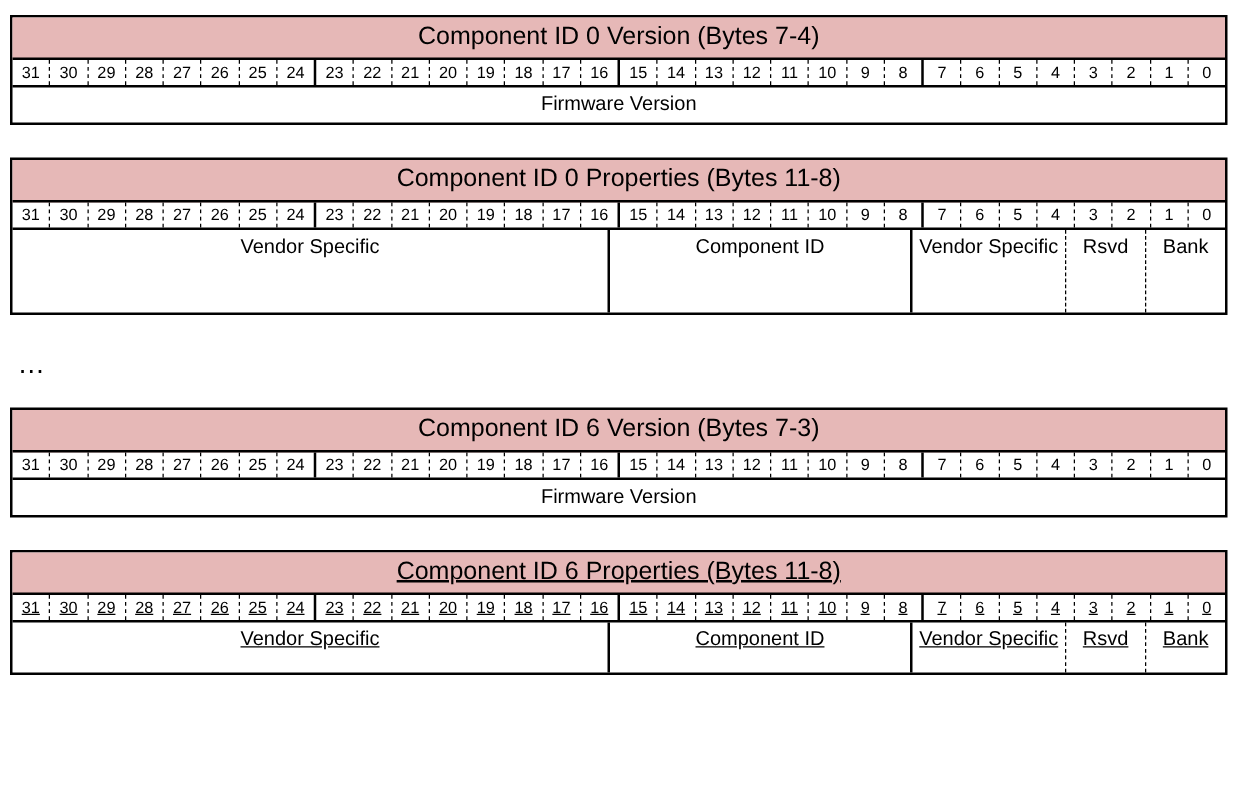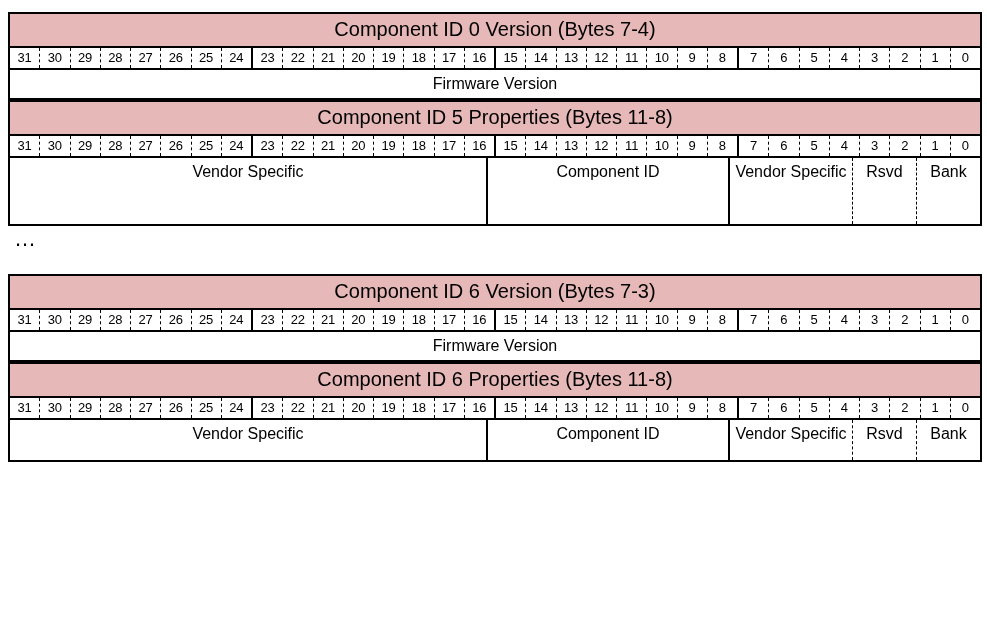--- a/index.html
+++ b/index.html
@@ -5,20 +5,21 @@
   body {
     font-family: Arial, Helvetica, sans-serif;
     background: #fff;
     margin: 0;
     padding: 12px 8px;
     font-size: 14px;
     color: #000;
   }
   .register {
     border: 2.5px solid #000;
+    margin-bottom: 26px;
     width: 970px;
   }
   .reg-title {
     background: #e6b8b7;
     text-align: center;
     font-size: 20px;
     padding: 4px 0 5px;
     border-bottom: 2.5px solid #000;
   }
   .bitrow {
@@ -113,21 +114,21 @@
       <div class="bit">1</div>
       <div class="bit">0</div>
     </div>
   </div>
   <div class="fields">
     <div class="fld full">Firmware Version</div>
   </div>
 </div>
 
 <div class="register">
-  <div class="reg-title">Component ID 5 Properties (Bytes 11-8)</div>
+  <div class="reg-title">Component ID 0 Properties (Bytes 11-8)</div>
   <div class="bitrow">
     <div class="bitgroup">
       <div class="bit">31</div>
       <div class="bit">30</div>
       <div class="bit">29</div>
       <div class="bit">28</div>
       <div class="bit">27</div>
       <div class="bit">26</div>
       <div class="bit">25</div>
       <div class="bit">24</div>
@@ -216,21 +217,21 @@
       <div class="bit">2</div>
       <div class="bit">1</div>
       <div class="bit">0</div>
     </div>
   </div>
   <div class="fields">
     <div class="fld full">Firmware Version</div>
   </div>
 </div>
 
-<div class="register" style="margin-bottom:4px;">
+<div class="register" style="margin-bottom:4px;text-decoration:underline;">
   <div class="reg-title">Component ID 6 Properties (Bytes 11-8)</div>
   <div class="bitrow">
     <div class="bitgroup">
       <div class="bit">31</div>
       <div class="bit">30</div>
       <div class="bit">29</div>
       <div class="bit">28</div>
       <div class="bit">27</div>
       <div class="bit">26</div>
       <div class="bit">25</div>

